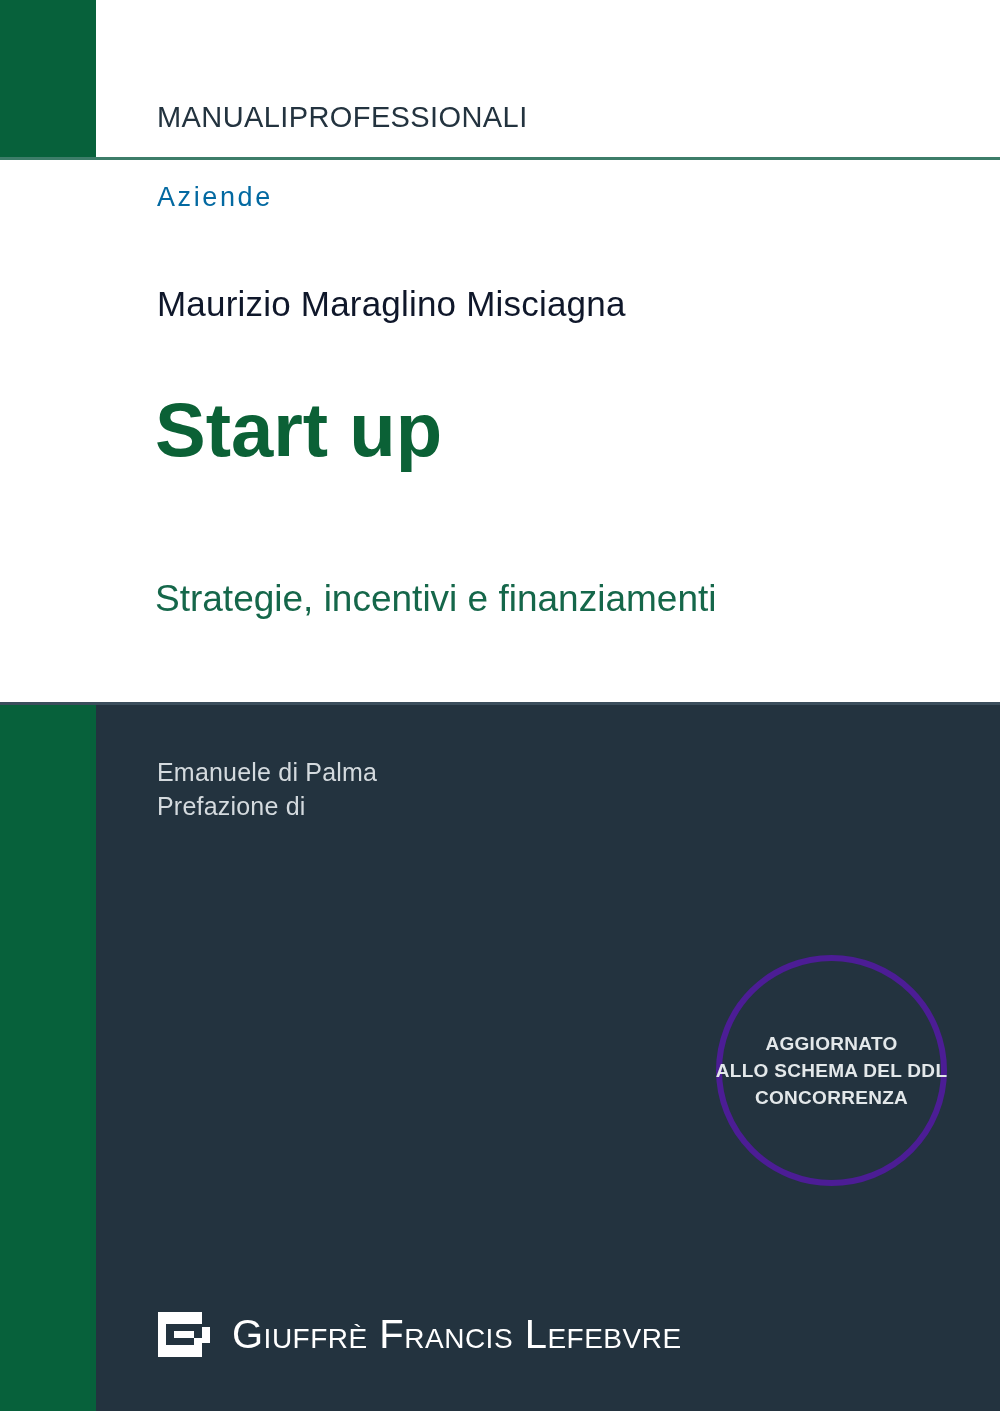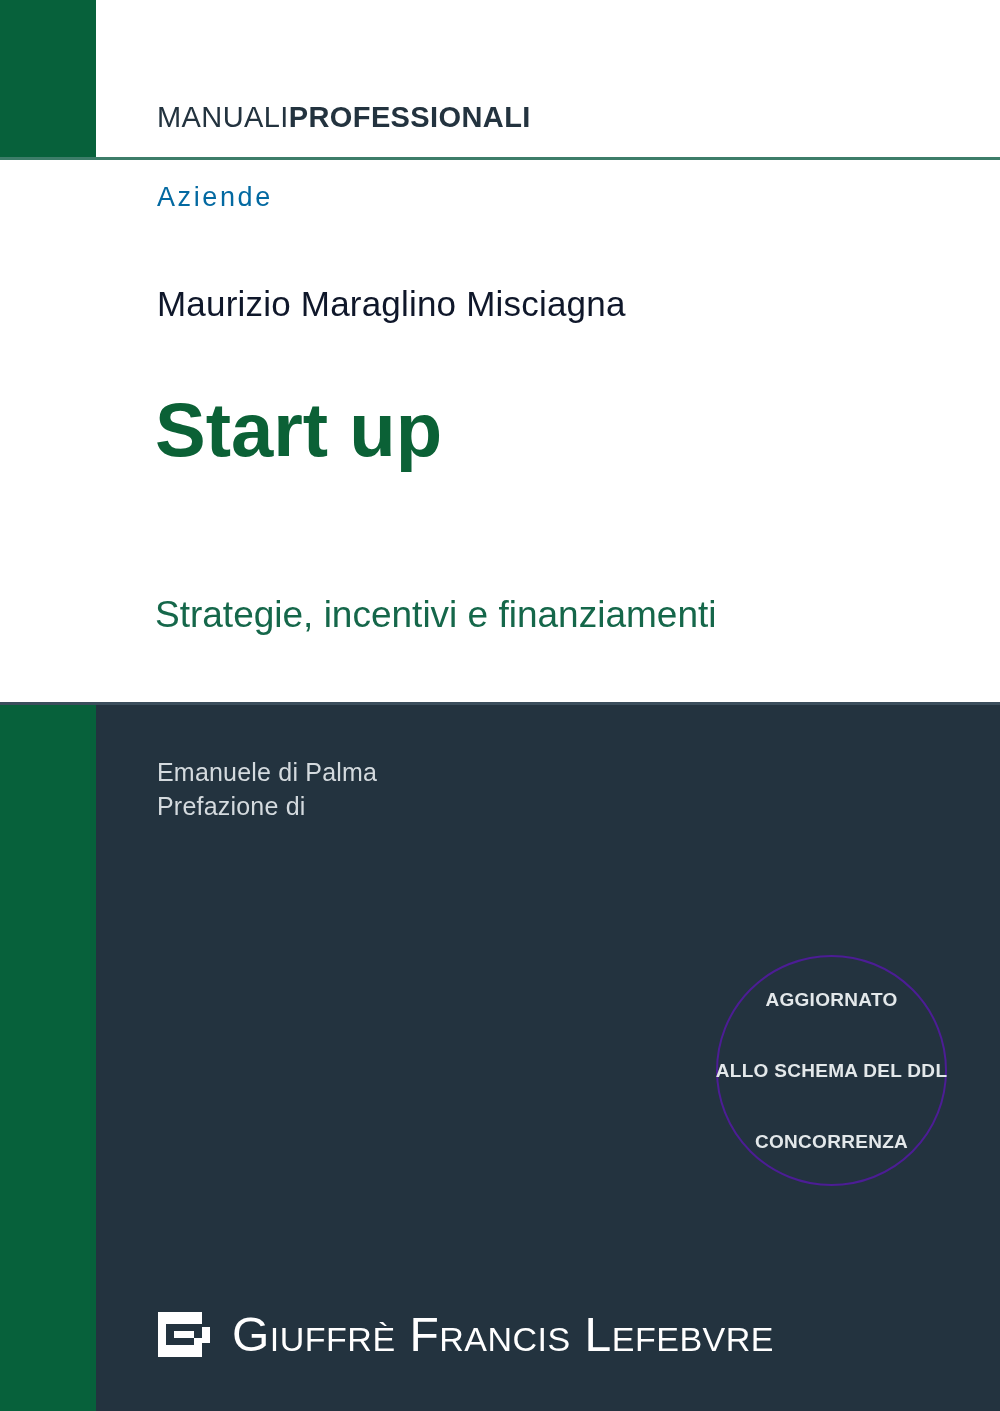--- a/index.html
+++ b/index.html
@@ -61,21 +61,21 @@
   .series-line {
     position: absolute;
     left: 157px; top: 100px;
     font-size: 29px;
     line-height: 34px;
     color: #23333F;
     letter-spacing: 0.4px;
     white-space: nowrap;
   }
   .series-light { font-weight: 400; }
-  .series-bold  { font-weight: 700; }
+  .series-bold  { font-weight: 400; }
 
   .category {
     position: absolute;
     left: 157px; top: 180px;
     font-size: 27px;
     line-height: 34px;
     color: #0369a1;
     letter-spacing: 2.6px;
     font-weight: 400;
     white-space: nowrap;
@@ -116,49 +116,47 @@
   }
   .subtitle {
     position: absolute;
     left: 155px; top: 576px;
     font-size: 37px;
     line-height: 46px;
     color: #15674A;
     font-weight: 400;
     letter-spacing: 0px;
     white-space: nowrap;
-    margin-top: 16px;
   }
 
   
   .preface {
     position: absolute;
     left: 157px; top: 755px;
     font-size: 25px;
     line-height: 34px;
     color: #D4DADE;
     font-weight: 400;
     letter-spacing: 0.2px;
   }
   .preface span { display: block; }
 
   
   .badge {
     position: absolute;
     left: 716px; top: 955px;
     width: 231px; height: 231px;
-    border: 2px solid #4c1d95;
+    border: 6px solid #4c1d95;
     border-radius: 50%;
     box-sizing: border-box;
     display: flex;
     flex-direction: column;
     align-items: center;
     justify-content: center;
     text-align: center;
-    gap: 44px;
   }
   .badge-line {
     display: block;
     font-size: 19px;
     line-height: 27px;
     color: #E3E8EA;
     font-weight: 700;
     letter-spacing: 0.3px;
     white-space: nowrap;
   }
@@ -171,21 +169,21 @@
     align-items: center;
   }
   .logo-mark {
     width: 52px;
     height: 45px;
     flex: none;
     margin-right: 22px;
     display: block;
   }
   .logo-text {
-    font-size: 48px;
+    font-size: 40px;
     line-height: 45px;
     color: #FFFFFF;
     font-weight: 400;
     letter-spacing: 0.5px;
     font-variant: small-caps;
     white-space: nowrap;
   }
 </style>
 </head>
 <body>

